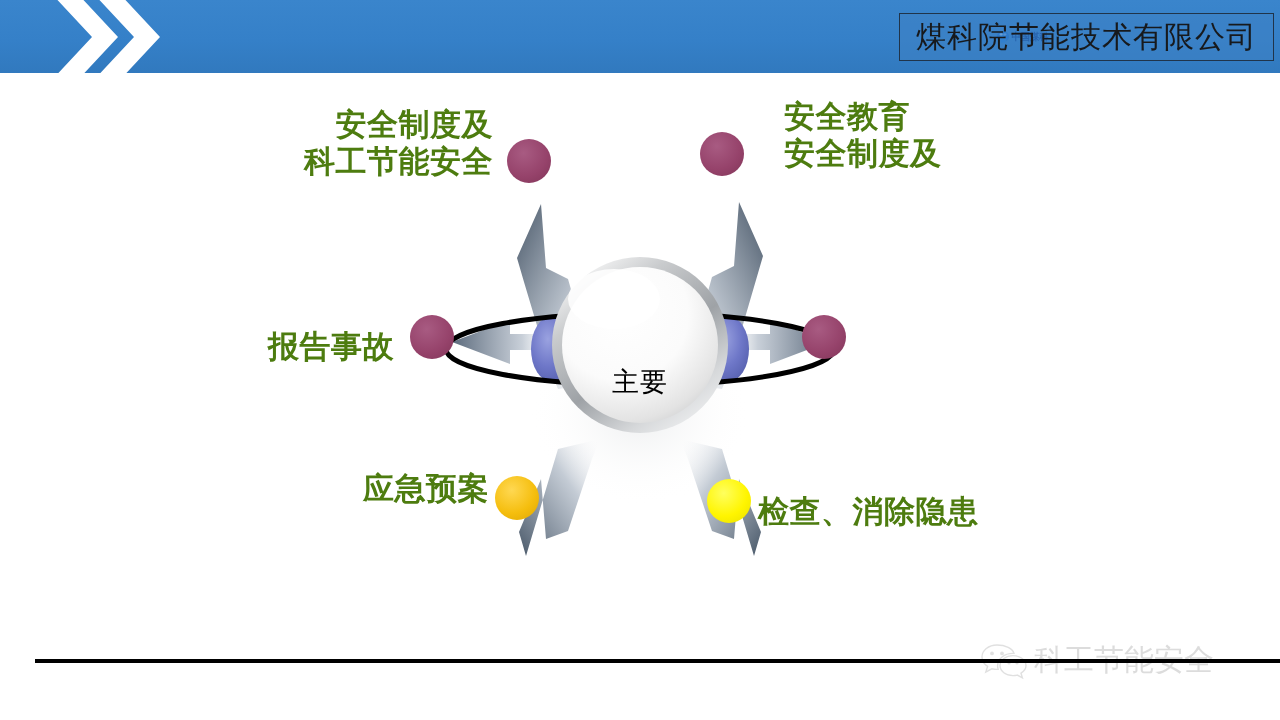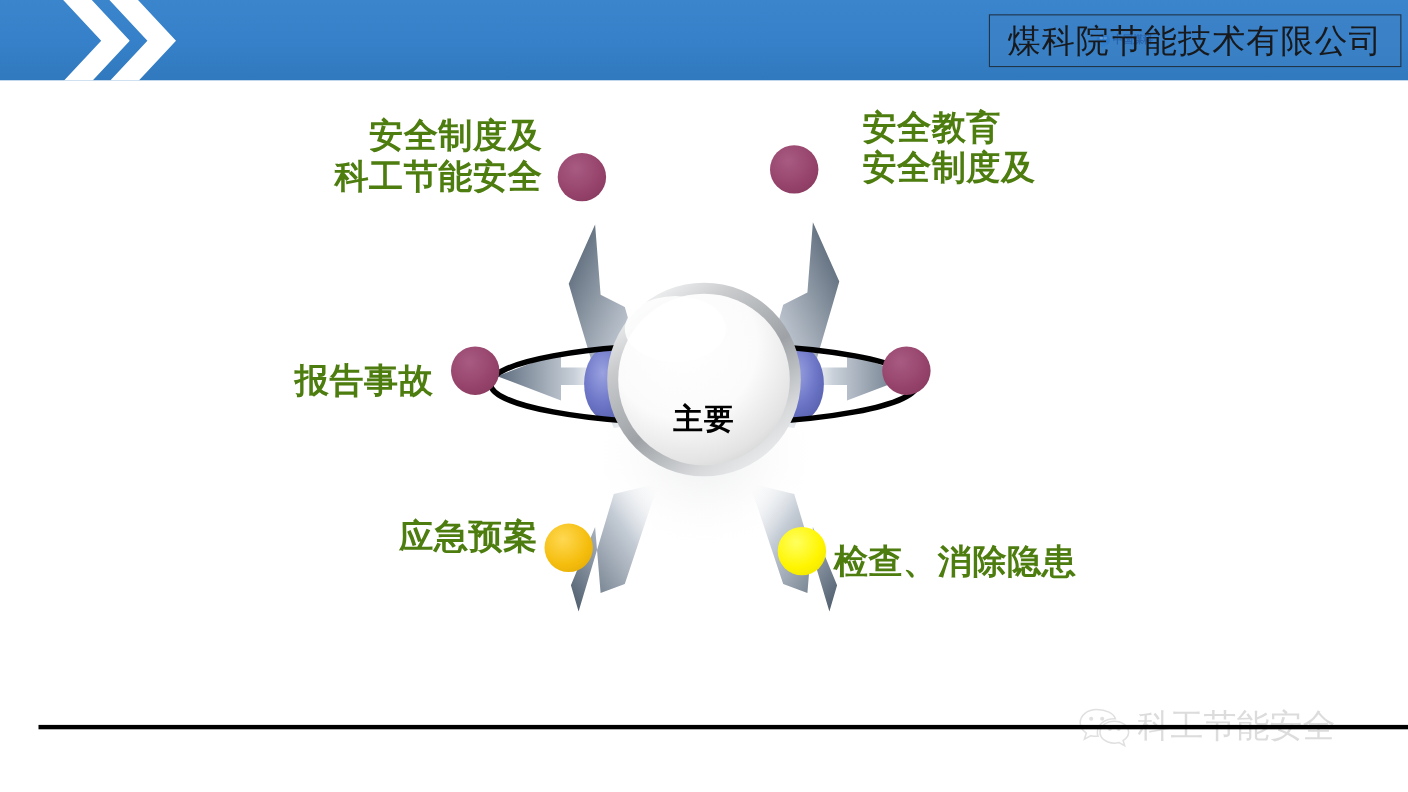--- a/index.html
+++ b/index.html
@@ -63,21 +63,21 @@
   #label-safety-system   { left:304px; top:33px;  text-align:right; }
   #label-safety-training { left:764px; top:25px;  text-align:left;margin-left:20px;  }
   #label-report-accident { left:268px; top:255px; }
   #label-safety-input    { left:853px; top:255px; }
   #label-emergency-plan  { left:363px; top:397px; }
   #label-inspect-hazard  { left:758px; top:420px; }
 
   #center-text {
     position:absolute; left:560px; top:292px;
     width:160px; text-align:center;
-    font-size:27px; font-weight:bold; color:#000;
+    font-size:27px; font-weight:normal; color:#000;
     line-height:34px; letter-spacing:1px;
   }
 
   
   #footer-rule {
     position:absolute; left:35px; top:659px; width:1245px; height:4px;
     background:#000000;
   }
   #footer-watermark {
     position:absolute; left:980px; top:640px;

